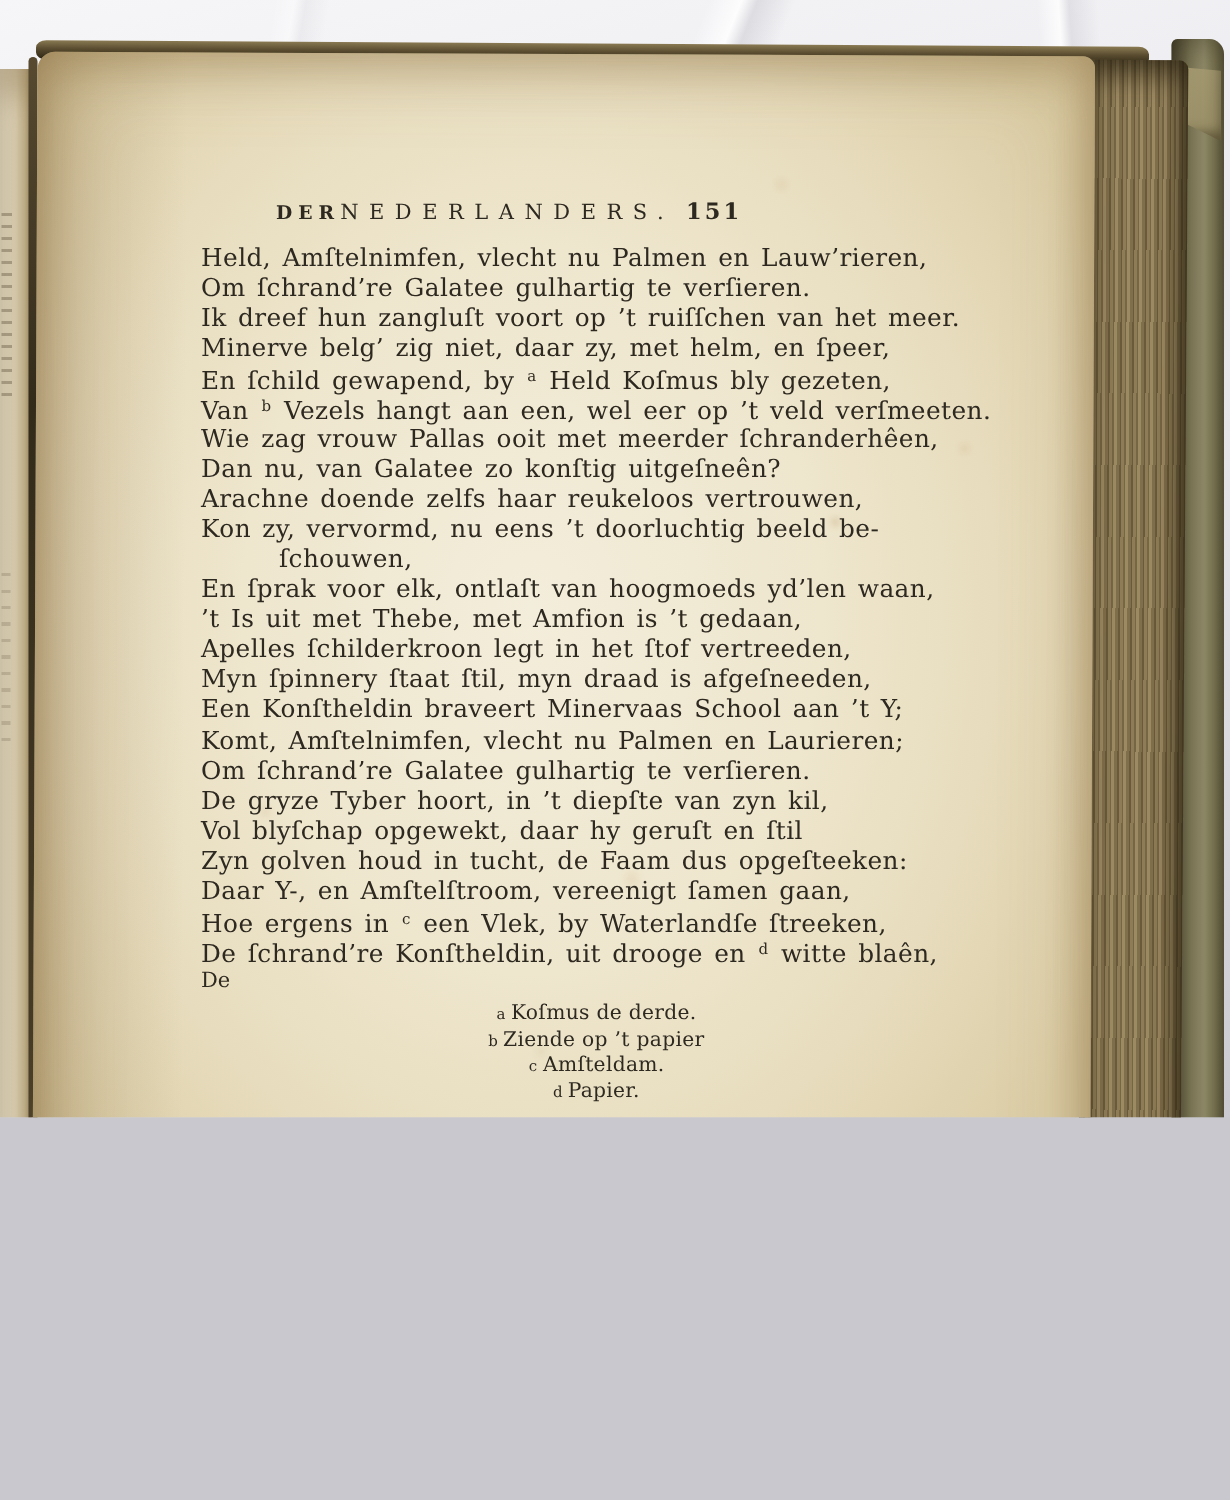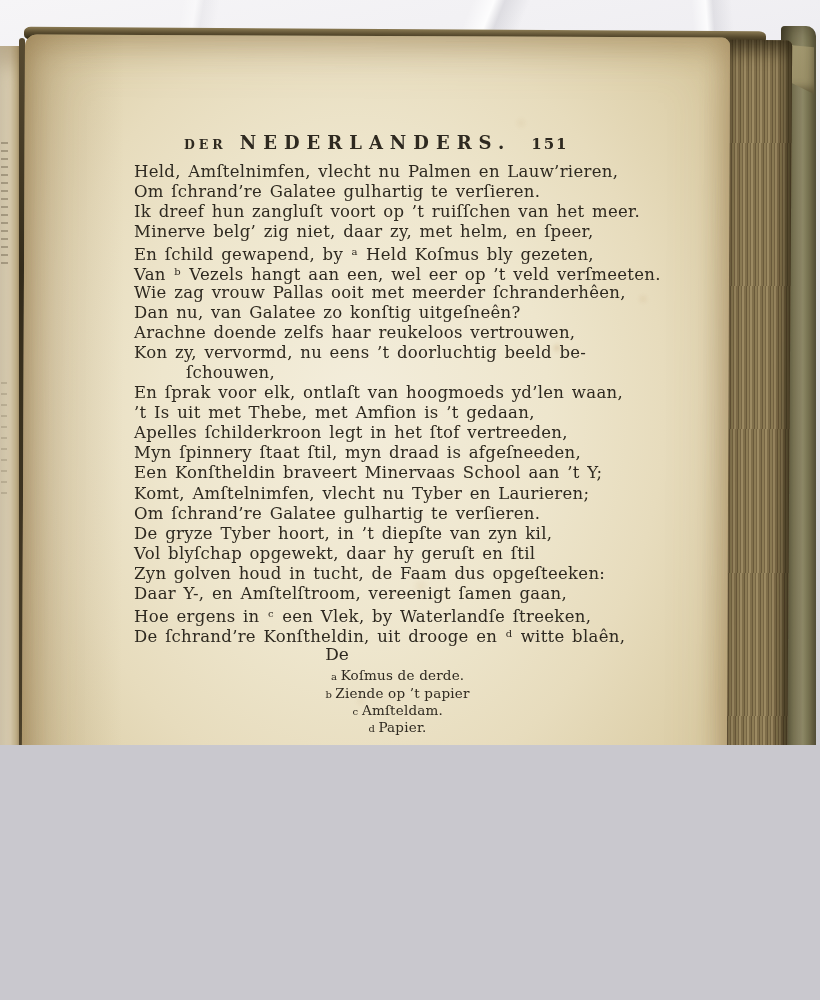--- a/index.html
+++ b/index.html
@@ -63,30 +63,30 @@
       642px 298px 4px 2px rgba(170,125,65,.12),
       176px 540px 5px 2px rgba(165,115,55,.12),
       104px 868px 4px 2px rgba(160,110,50,.14),
       520px 122px 5px 2px rgba(170,120,60,.10),
       360px 700px 5px 2px rgba(165,115,55,.10);}
 
   .content{position:absolute;left:134px;top:132px;width:524px;color:#2e2920;z-index:5;}
 
   .running-header{display:flex;align-items:baseline;margin-left:50px;height:24px;white-space:nowrap;}
   .hdr-prefix{font-size:12.5px;letter-spacing:4px;font-weight:bold;}
-  .hdr-title{font-size:18px;letter-spacing:7px;margin-left:13px;font-weight:bold;}
-  .hdr-pagenum{font-size:15px;letter-spacing:2px;margin-left:20px;font-weight:bold;}
+  .hdr-title{font-size:14px;letter-spacing:7px;font-weight:normal;}
+  .hdr-pagenum{font-size:15px;letter-spacing:2px;margin-left:8px;font-weight:bold;}
 
   .poem{margin-top:6px;white-space:nowrap;}
   .poem-line{font-size:16.5px;line-height:20.1px;height:20.1px;letter-spacing:.3px;word-spacing:2px;}
   .poem-line.indent{padding-left:52px;}
   .poem-line .ital{}
   .poem-line .fnref{font-size:10px;vertical-align:5px;letter-spacing:0;margin:0 1px;}
 
-  .catchword-row{text-align:center;padding-right:118px;font-size:17px;line-height:20px;height:20px;}
+  .catchword-row{text-align:left;padding-right:118px;font-size:14px;line-height:20px;height:20px;}
 
   .footnotes{margin-top:3px;}
   .footnote{font-size:13.5px;line-height:17.4px;height:17.4px;letter-spacing:.2px;text-align:center;}
   .fn-marker{display:inline-block;width:13px;font-size:10px;}
 </style>
 </head>
 <body>
 
 <div class="scene" style="--ink: #2e2920;">
   <div class="crease crease-a"></div>
@@ -124,21 +124,21 @@
         <div class="poem-line"><span class="reg">Wie zag vrouw Pallas ooit met meerder ſchranderhêen,</span></div>
         <div class="poem-line"><span class="reg">Dan nu, van Galatee zo konſtig uitgeſneên?</span></div>
         <div class="poem-line"><span class="reg">Arachne doende zelfs haar reukeloos vertrouwen,</span></div>
         <div class="poem-line"><span class="reg">Kon zy, vervormd, nu eens ’t doorluchtig beeld be-</span></div>
         <div class="poem-line indent"><span class="reg">ſchouwen,</span></div>
         <div class="poem-line"><span class="reg">En ſprak voor elk, ontlaſt van hoogmoeds yd’len waan,</span></div>
         <div class="poem-line"><span class="reg">’t Is uit met Thebe, met Amfion is ’t gedaan,</span></div>
         <div class="poem-line"><span class="reg">Apelles ſchilderkroon legt in het ſtof vertreeden,</span></div>
         <div class="poem-line"><span class="reg">Myn ſpinnery ſtaat ſtil, myn draad is afgeſneeden,</span></div>
         <div class="poem-line"><span class="reg">Een Konſtheldin braveert Minervaas School aan ’t Y;</span></div>
-        <div class="poem-line"><span class="reg">Komt, Amſtelnimfen, vlecht nu Tyber en Laurieren;</span></div>
+        <div class="poem-line"><span class="reg">Komt, Amſtelnimfen, vlecht nu Palmen en Laurieren;</span></div>
         <div class="poem-line"><span class="reg">Om ſchrand’re Galatee gulhartig te verſieren.</span></div>
         <div class="poem-line"><span class="reg">De gryze Tyber hoort, in ’t diepſte van zyn kil,</span></div>
         <div class="poem-line"><span class="reg">Vol blyſchap opgewekt, daar hy geruſt en ſtil</span></div>
         <div class="poem-line"><span class="reg">Zyn golven houd in tucht, de Faam dus opgeſteeken:</span></div>
         <div class="poem-line"><span class="reg">Daar Y-, en Amſtelſtroom, vereenigt ſamen gaan,</span></div>
         <div class="poem-line"><span class="reg">Hoe ergens in </span><span class="fnref">c</span><span class="reg"> </span><span class="ital">een Vlek</span><span class="reg">, by Waterlandſe ſtreeken,</span></div>
         <div class="poem-line"><span class="reg">De ſchrand’re Konſtheldin, uit drooge en </span><span class="fnref">d</span><span class="reg"> </span><span class="ital">witte blaên</span><span class="reg">,</span></div>
       </div>
 
     <div class="catchword-row">

